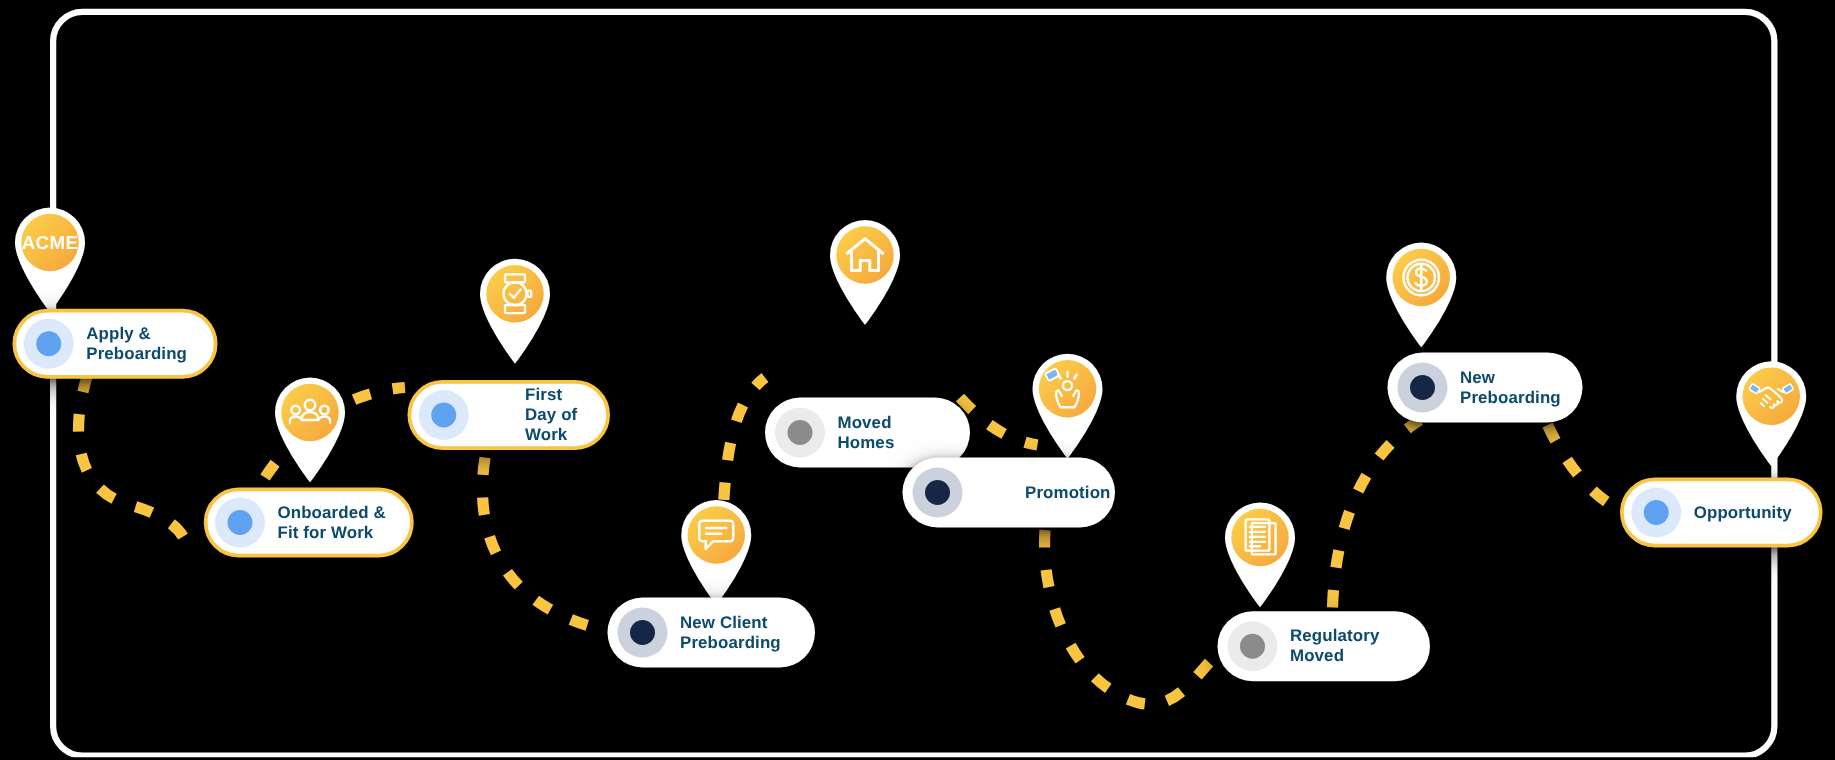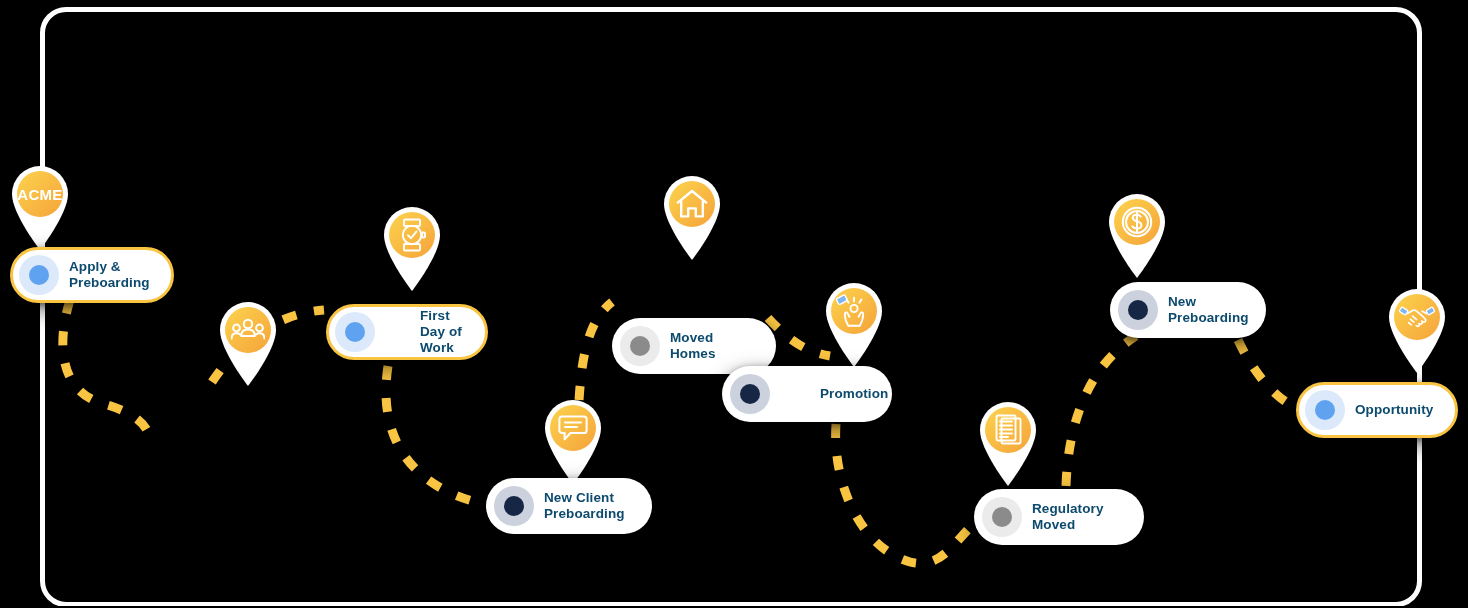--- a/index.html
+++ b/index.html
@@ -302,20 +302,27 @@
   </div>
 
   <div class="node bordered" style="left:10px;top:247px;width:164px;">
     <span class="dot-wrap dw-blue">
       <span class="dot d-blue"></span>
     </span>
     <span class="label">Apply &amp;
 Preboarding</span>
   </div>
 
+  <div class="node bordered" style="left:163px;top:390px;width:168px;">
+    <span class="dot-wrap dw-blue">
+      <span class="dot d-blue"></span>
+    </span>
+    <span class="label">Onboarded &amp;
+Fit for Work</span>
+  </div>
 
   <div class="node bordered" style="left:326px;top:304px;width:162px;gap:35px;">
     <span class="dot-wrap dw-blue">
       <span class="dot d-blue"></span>
     </span>
     <span class="label">First Day of
 Work</span>
   </div>
 
   <div class="node" style="left:486px;top:478px;width:166px;">

